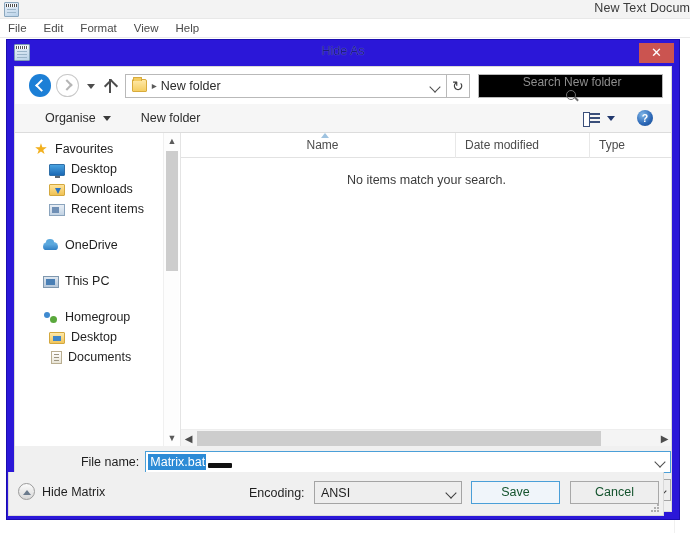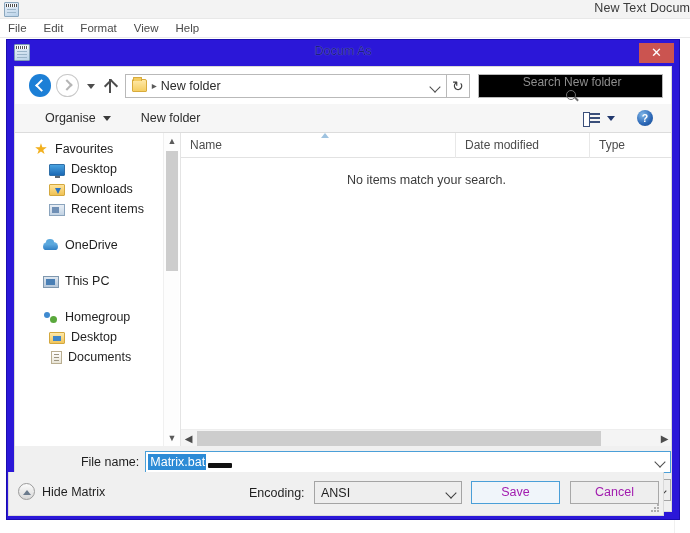--- a/index.html
+++ b/index.html
@@ -546,21 +546,21 @@
   .col-header {
     font-size: 12px;
     color: #4c4c4c;
     padding: 5px 0 0 9px;
     border-right: 1px solid #e8e8e8;
     height: 25px;
     cursor: pointer;
     position: relative;
     white-space: nowrap;
   }
-  #col-name { width: 275px; }
+  #col-name { width: 275px; text-align: center; }
   #col-date { width: 134px; }
   #col-type { width: 82px; border-right: 0; }
   #sort-indicator {
     position: absolute;
     left: 140px; top: 0px;
     width: 0; height: 0;
     border-left: 4px solid transparent;
     border-right: 4px solid transparent;
     border-bottom: 5px solid #9fc3e0;
   }
@@ -740,21 +740,21 @@
     border-right: 1.6px solid #3d3d3d;
     border-bottom: 1.6px solid #3d3d3d;
     transform: rotate(45deg);
   }
   .dialog-button {
     position: absolute;
     top: 9px;
     width: 89px; height: 23px;
     background: #eeeeee;
     font-size: 12.5px;
-    color: #a21caf;
+    color: #14532d;
     text-align: center;
     line-height: 21px;
     cursor: pointer;
   }
   #save-button {
     left: 462px;
     border: 1px solid #4a9fd8;
     background: #f0f5fa;
   }
   #cancel-button {
@@ -795,21 +795,21 @@
 
   <div id="notepad-client">
     <div id="notepad-vscroll"></div>
   </div>
 </div>
 
 <div id="saveas-dialog">
 
   <div id="dialog-titlebar">
     <div id="dialog-app-icon"></div>
-    <div id="dialog-title">Docum As</div>
+    <div id="dialog-title">Hide As</div>
     <div id="dialog-close-button">✕</div>
   </div>
 
   <div id="dialog-body">
 
     <div id="nav-bar">
       <div id="nav-back"></div>
       <div id="nav-forward"></div>
       <div id="nav-recent-dropdown"></div>
       <div id="nav-up"></div>

